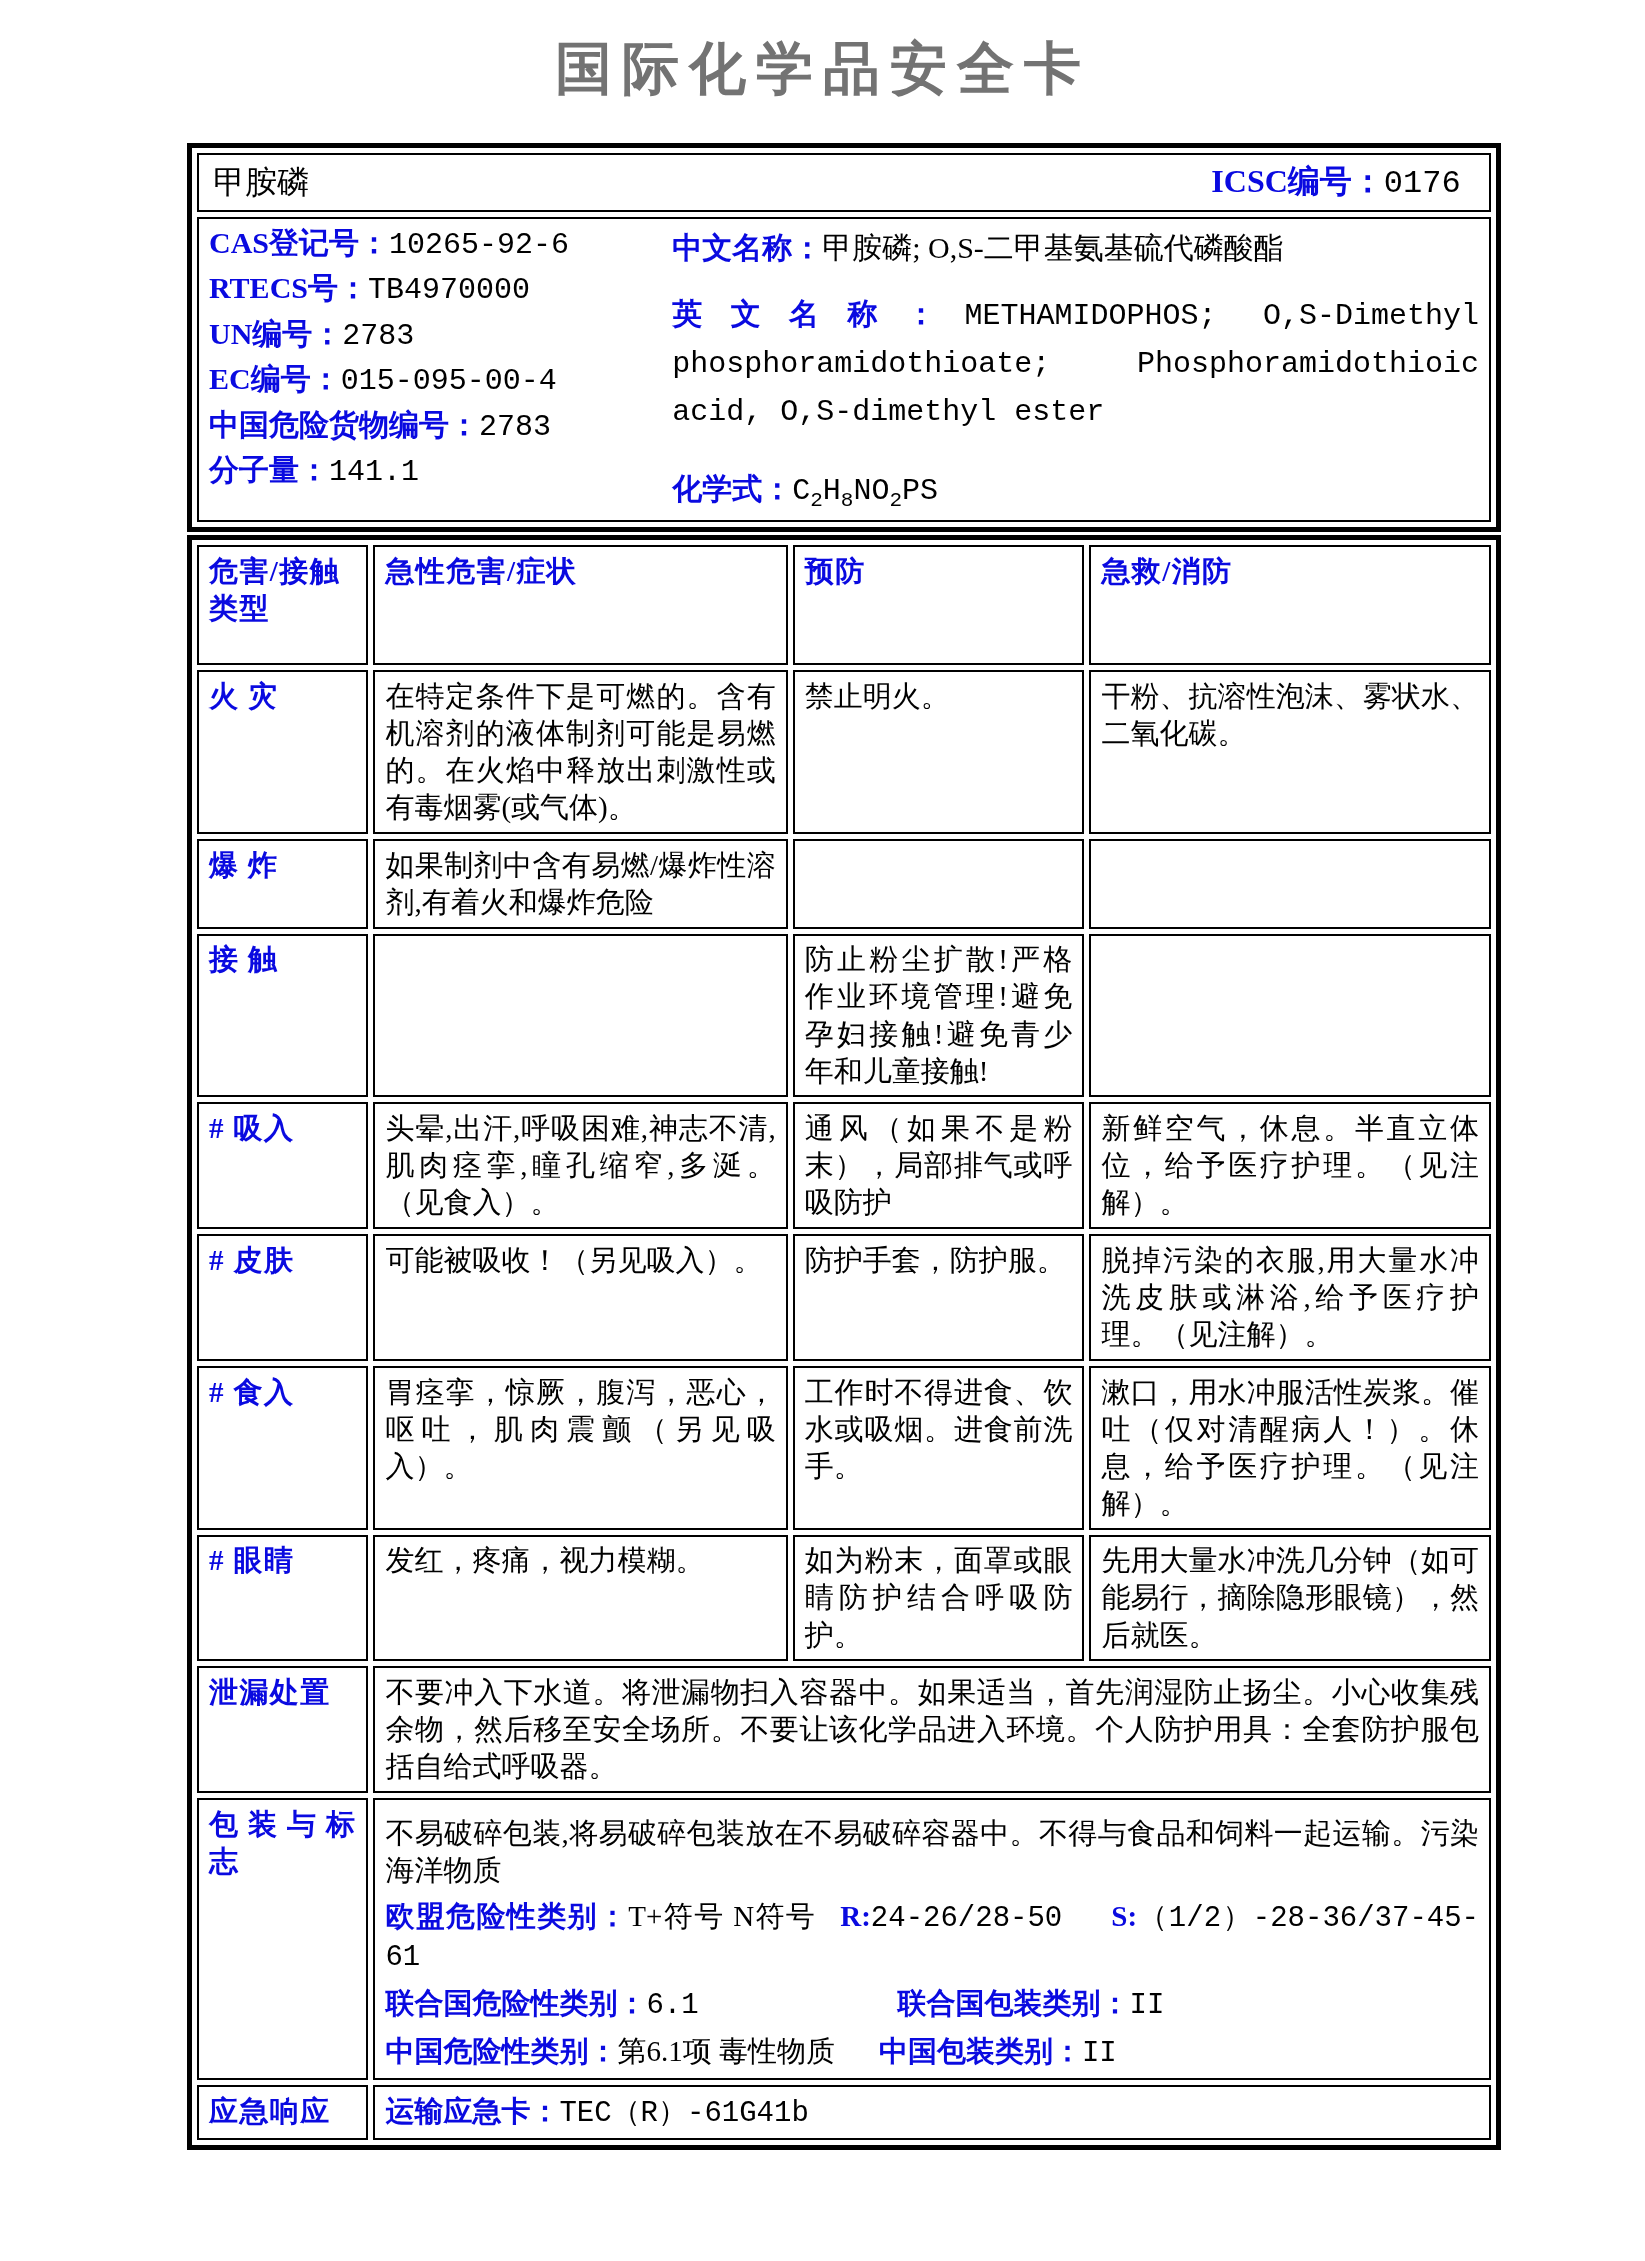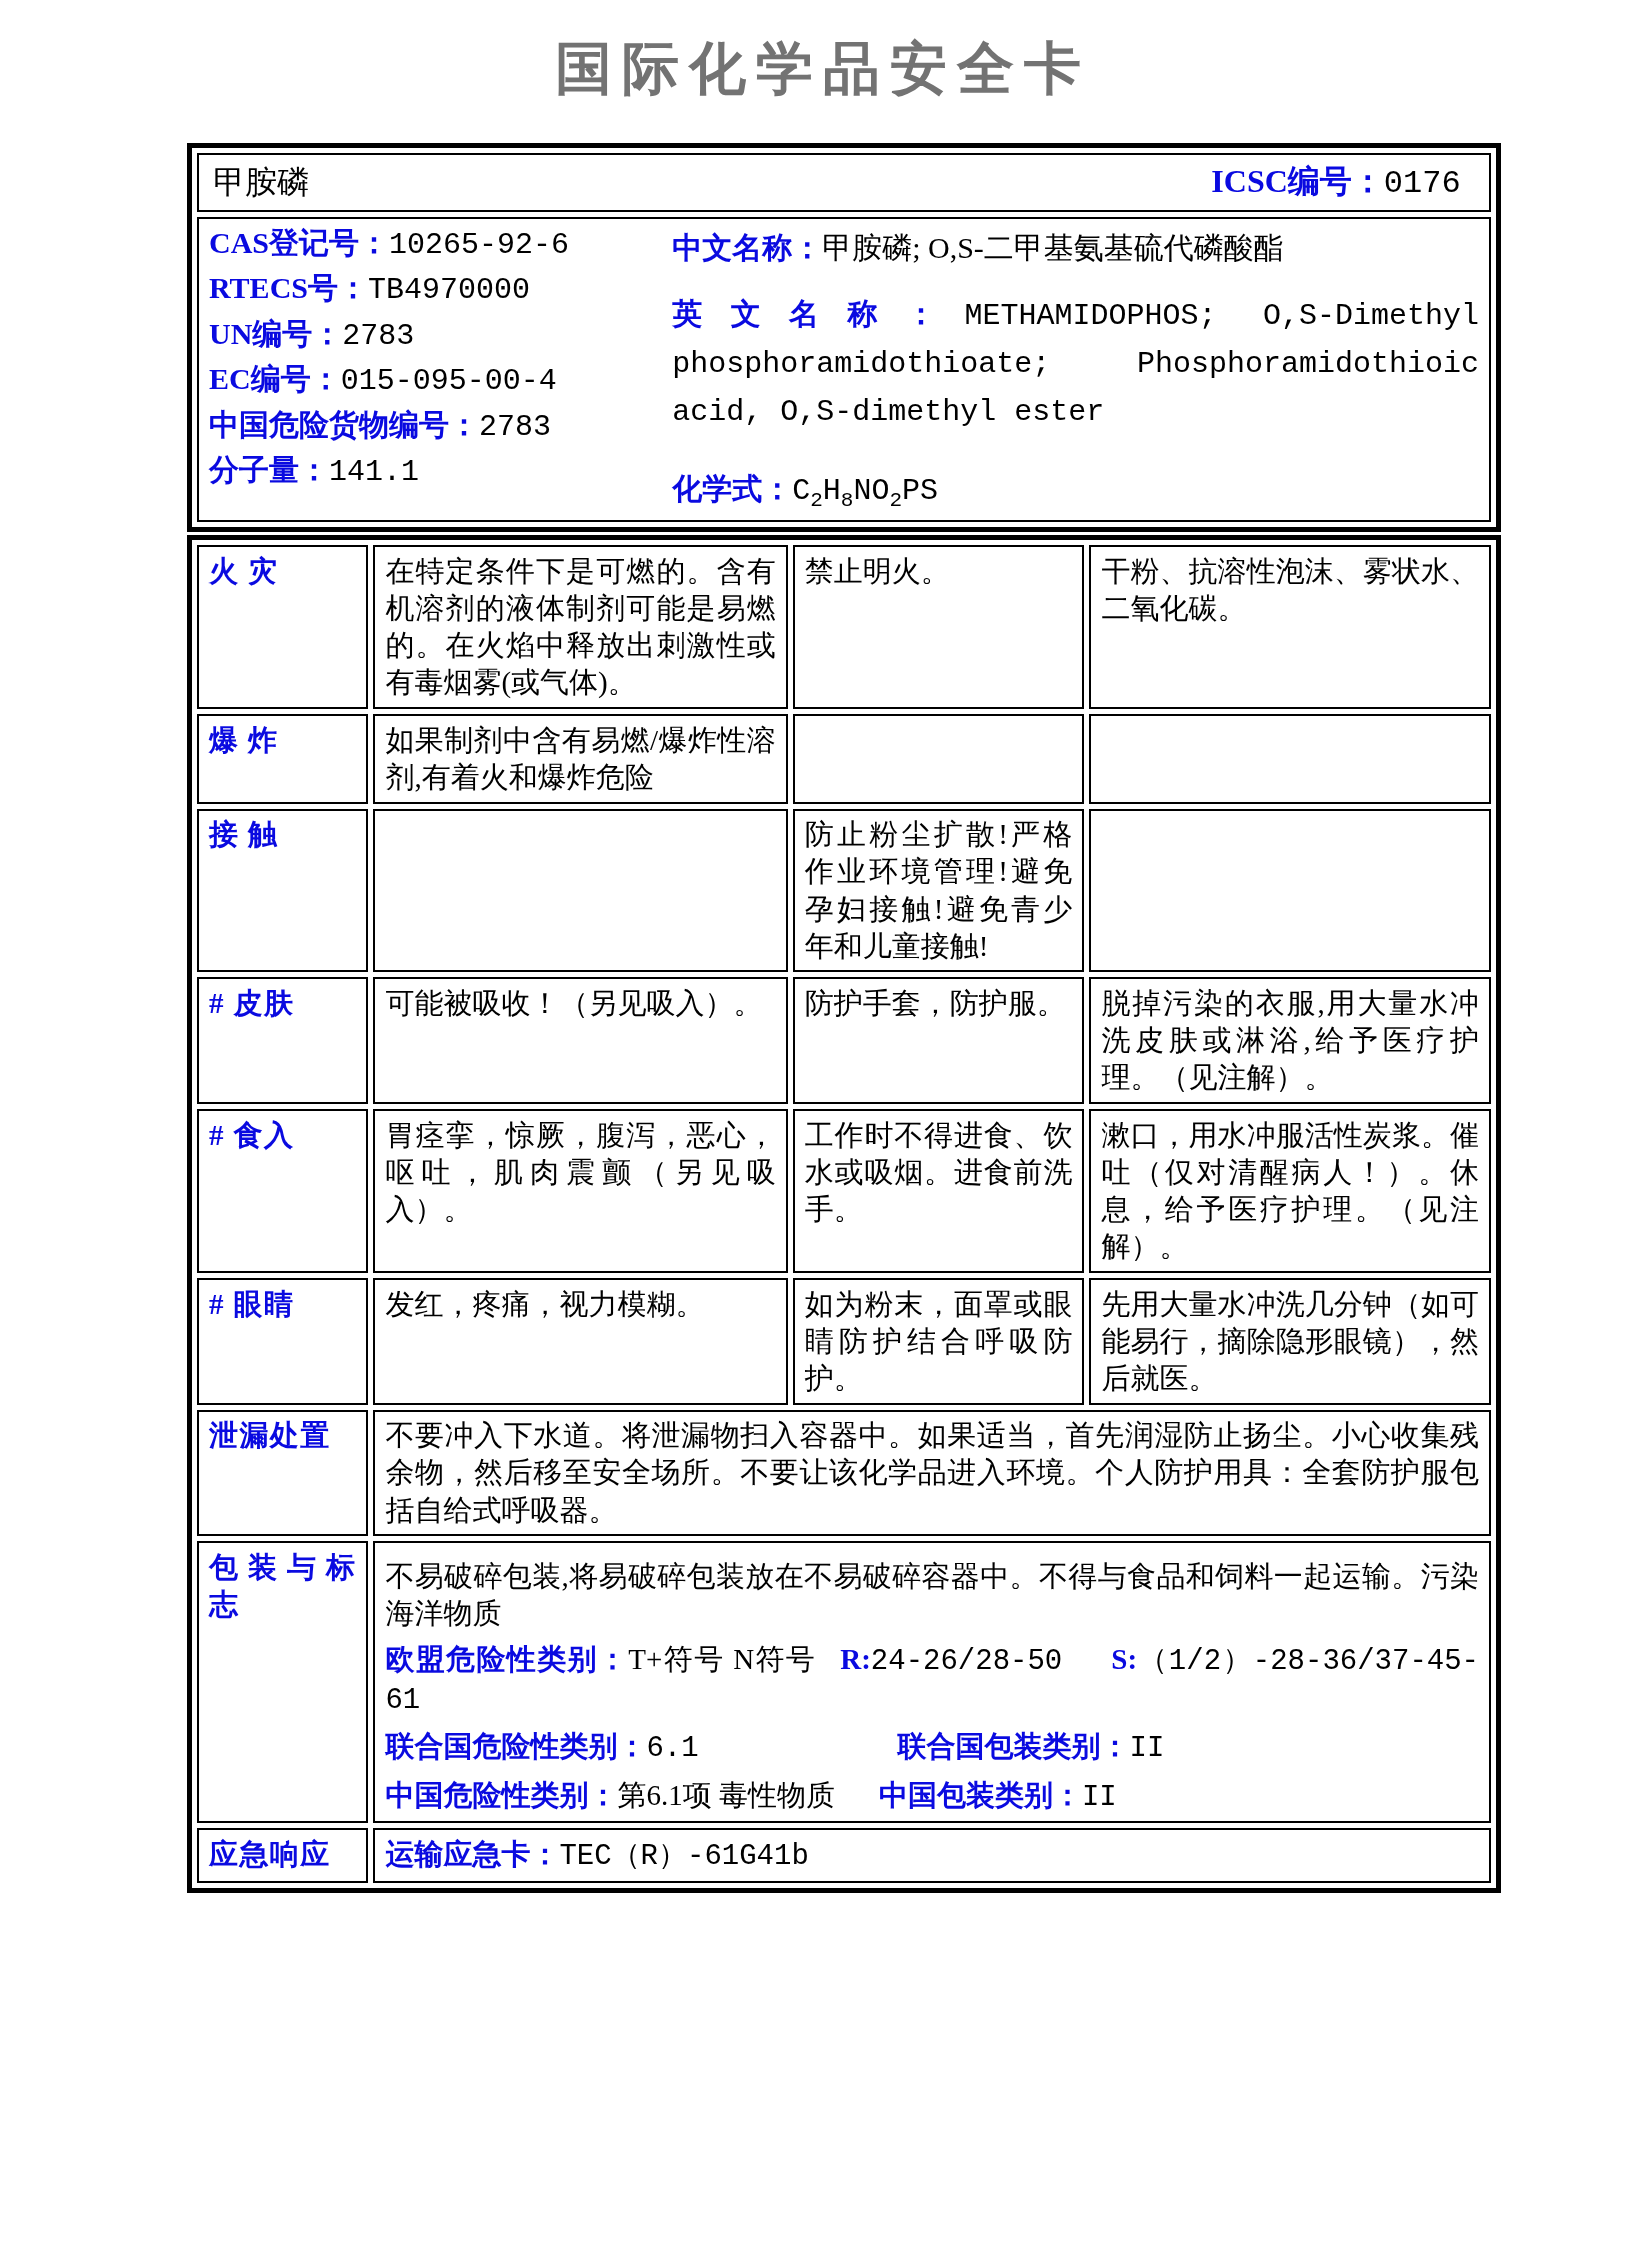--- a/index.html
+++ b/index.html
@@ -124,37 +124,50 @@
     </table>
 
   <table class="sheet t2">
     <colgroup>
       <col style="width:13.4%">
       <col style="width:32.4%">
       <col style="width:22.8%">
       <col style="width:31.4%">
     </colgroup>
     <tbody>
+        <tr>
+      <td class="colheader">危害/接触
+类型</td>
+      <td class="colheader">急性危害/症状</td>
+      <td class="colheader">预防</td>
+      <td class="colheader">急救/消防</td>
+    </tr>
     <tr>
       <td class="rowlabel">火 灾</td>
       <td class="body-cell">在特定条件下是可燃的。含有机溶剂的液体制剂可能是易燃的。在火焰中释放出刺激性或有毒烟雾(或气体)。</td>
       <td class="body-cell">禁止明火。</td>
       <td class="body-cell">干粉、抗溶性泡沫、雾状水、二氧化碳。</td>
     </tr>
     <tr>
       <td class="rowlabel">爆 炸</td>
       <td class="body-cell">如果制剂中含有易燃/爆炸性溶剂,有着火和爆炸危险</td>
       <td class="body-cell"></td>
       <td class="body-cell"></td>
     </tr>
     <tr>
       <td class="rowlabel">接 触</td>
       <td class="body-cell"></td>
       <td class="body-cell">防止粉尘扩散!严格作业环境管理!避免孕妇接触!避免青少年和儿童接触!</td>
       <td class="body-cell"></td>
+    </tr>
+    <tr>
+      <td class="rowlabel"># 吸入</td>
+      <td class="body-cell">头晕,出汗,呼吸困难,神志不清,肌肉痉挛,瞳孔缩窄,多涎。（见食入）。</td>
+      <td class="body-cell">通风（如果不是粉末），局部排气或呼吸防护</td>
+      <td class="body-cell">新鲜空气，休息。半直立体位，给予医疗护理。（见注解）。</td>
     </tr>
     <tr>
       <td class="rowlabel"># 皮肤</td>
       <td class="body-cell">可能被吸收！（另见吸入）。</td>
       <td class="body-cell">防护手套，防护服。</td>
       <td class="body-cell">脱掉污染的衣服,用大量水冲洗皮肤或淋浴,给予医疗护理。（见注解）。</td>
     </tr>
     <tr>
       <td class="rowlabel"># 食入</td>
       <td class="body-cell">胃痉挛，惊厥，腹泻，恶心，呕吐，肌肉震颤（另见吸入）。</td>

